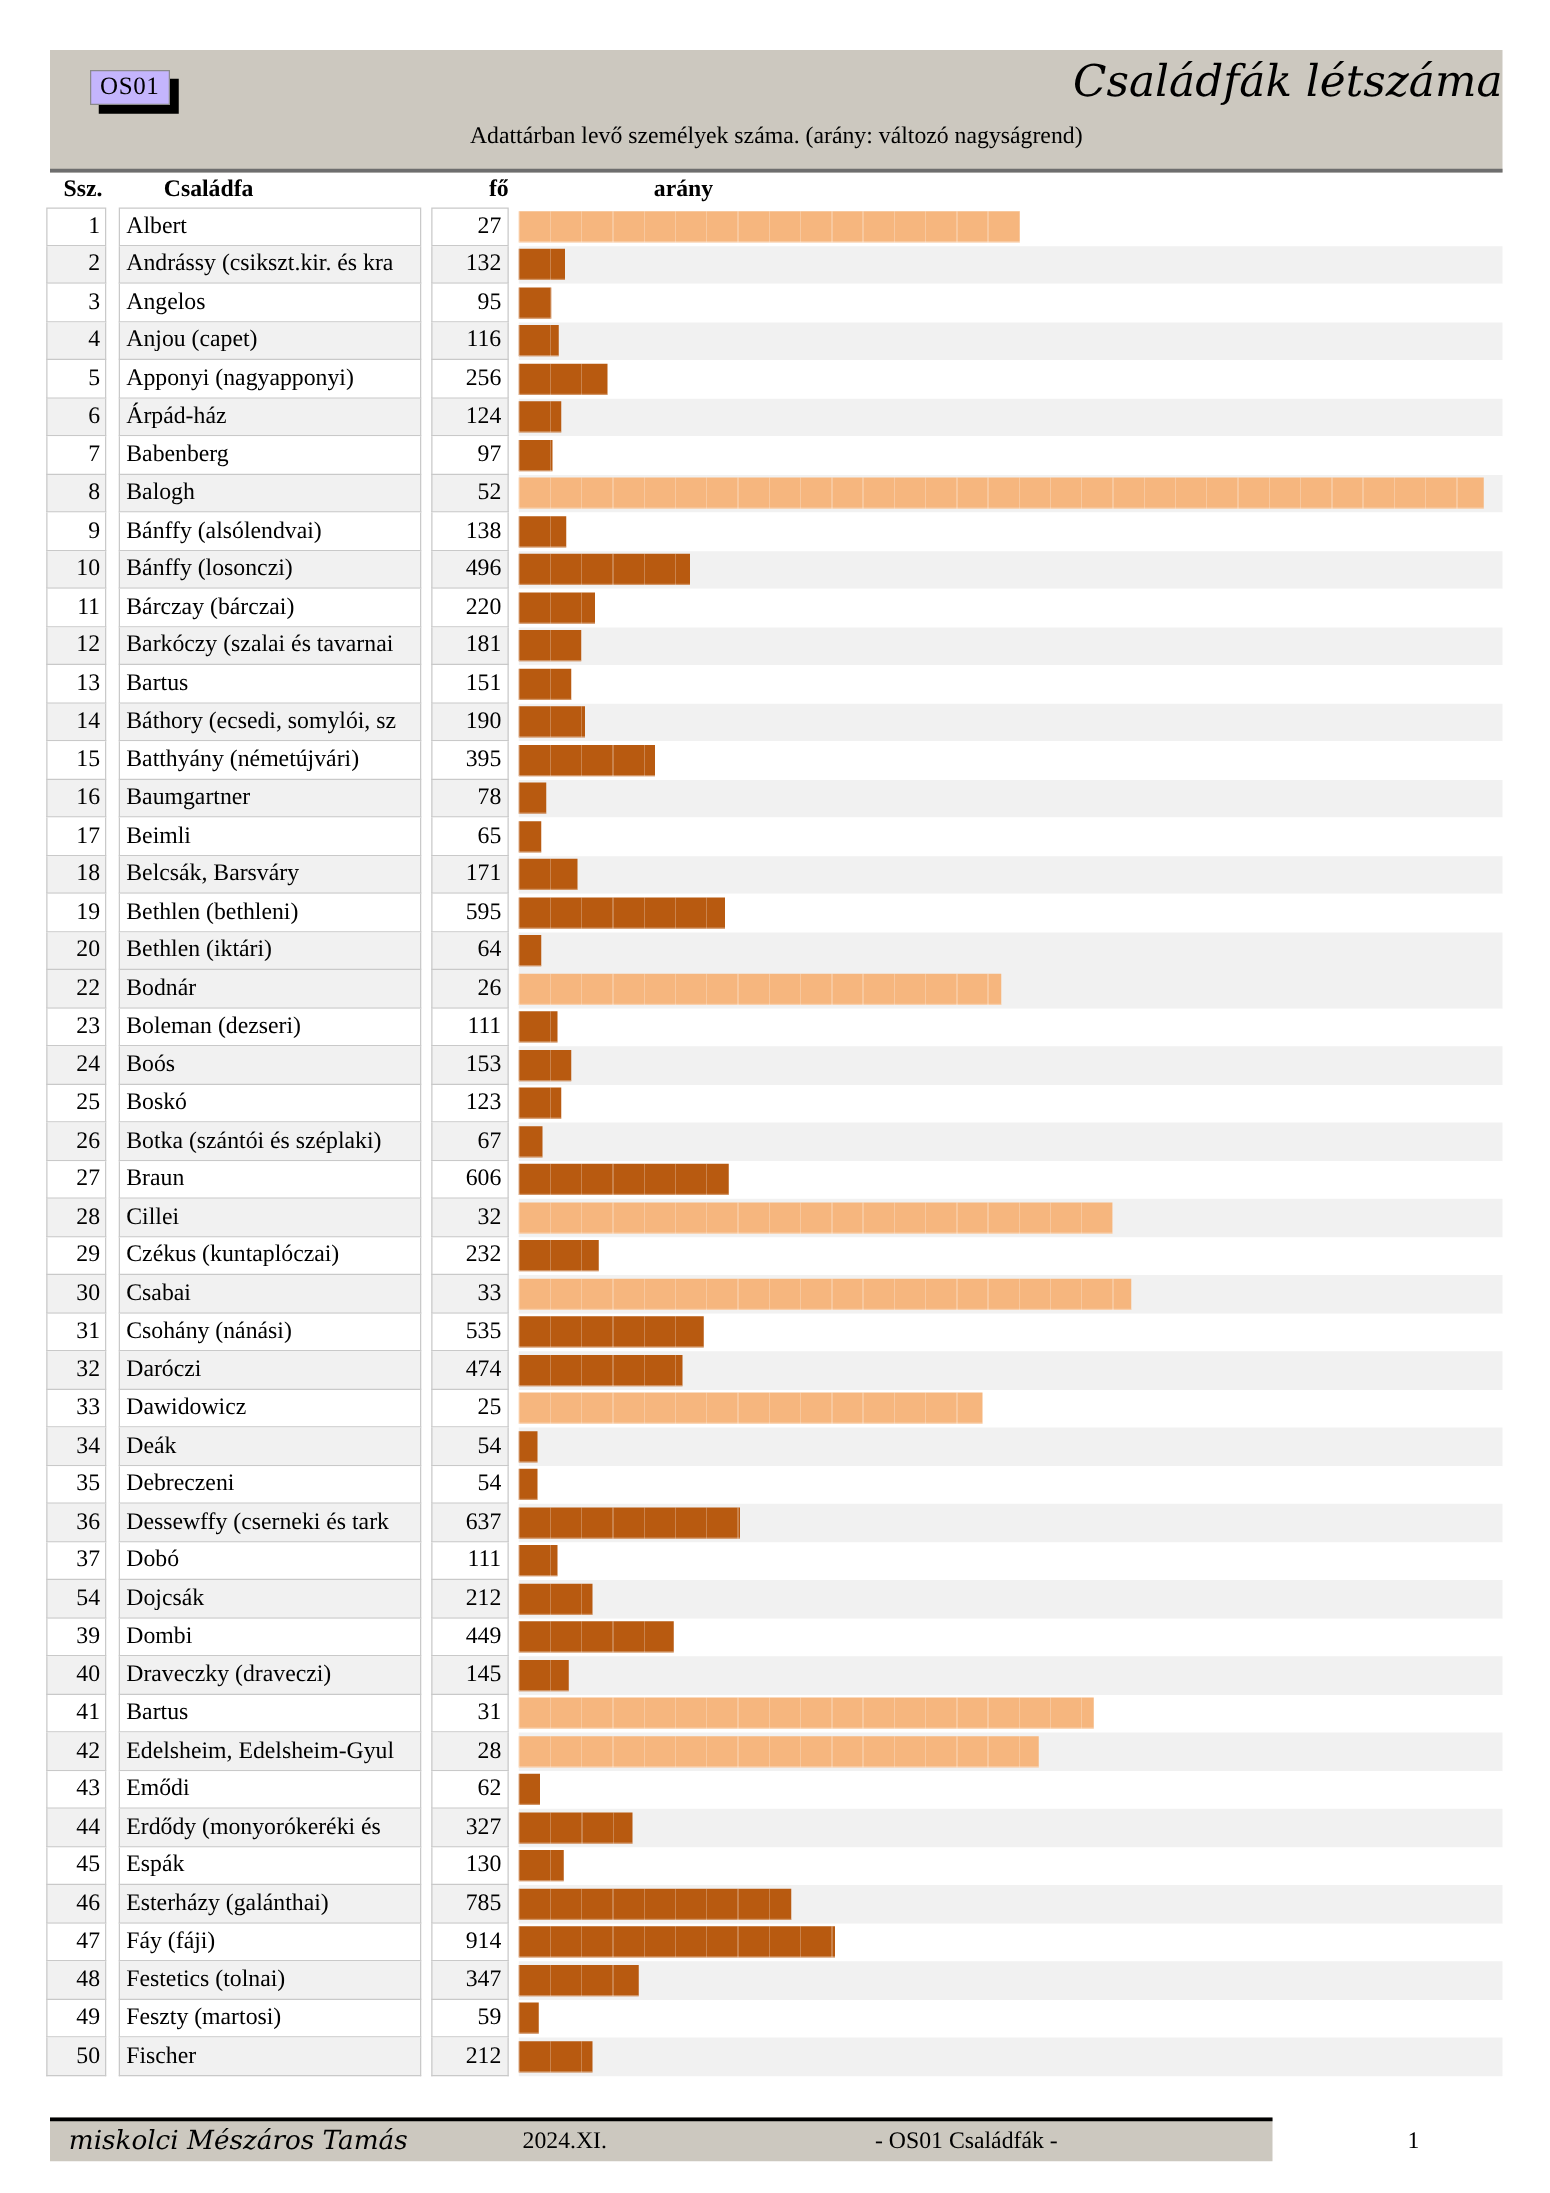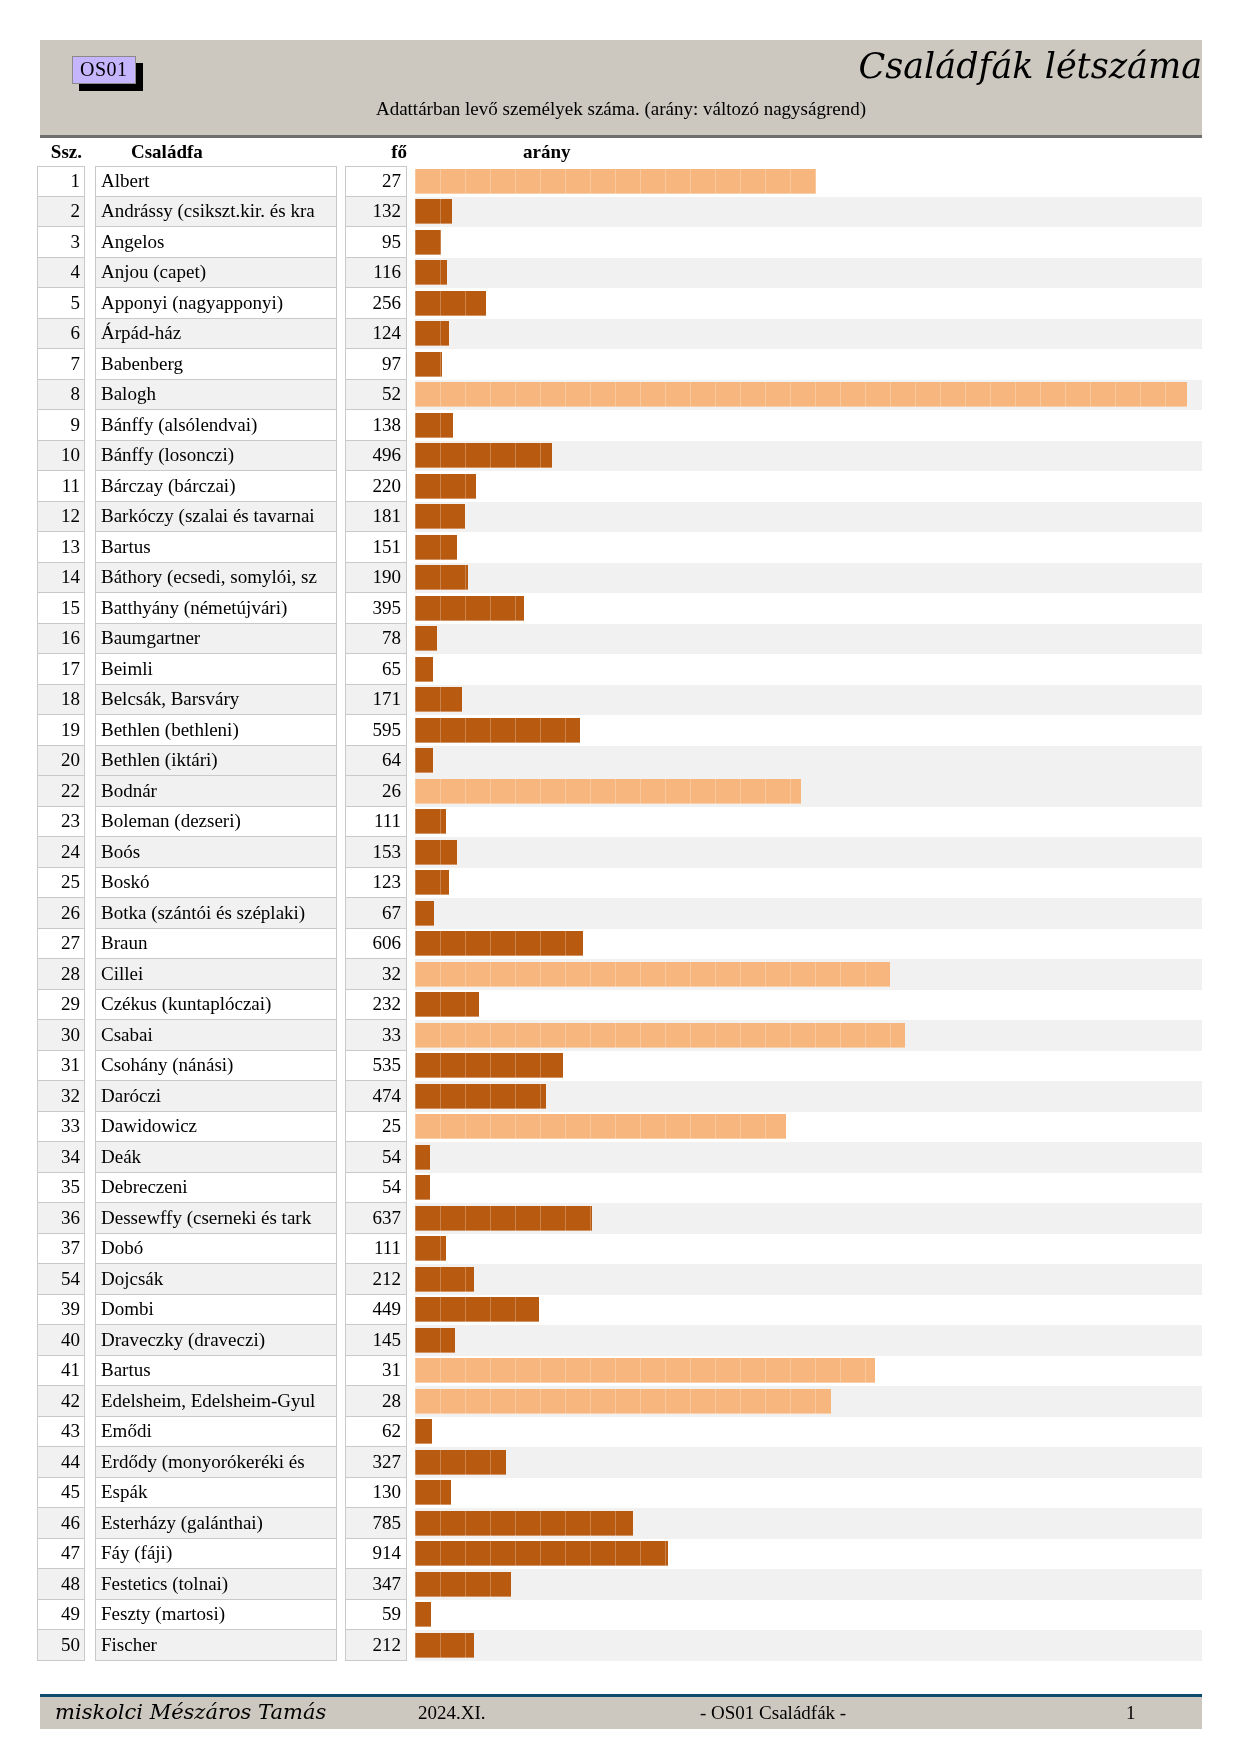--- a/index.html
+++ b/index.html
@@ -36,22 +36,22 @@
   .c.name{padding-left:5px;}
   .c.cnt{justify-content:flex-end;padding-right:5px;}
   .gut{background:transparent;}
   .barcell{display:flex;align-items:center;background:#fff;}
   .row.alt .c,.row.alt .barcell{background:#F1F1F1;}
   .bar{height:25px;
        background-image:repeating-linear-gradient(90deg,rgba(255,255,255,.25) 0 1px,rgba(255,255,255,0) 1px 25px);
        box-shadow:inset 0 -1px 0 rgba(255,255,255,.35);}
 
   
-  .footer{position:absolute;left:40px;top:1694px;width:1162px;height:32px;
-          background:#CCC8BF;border-top:3px solid #0c4a6e;font-size:19px;}
+  .footer{position:absolute;left:40px;top:1694px;width:978px;height:32px;
+          background:#CCC8BF;border-top:3px solid #000000;font-size:19px;}
   .footer span{position:absolute;top:0;line-height:31px;}
   .f-author{left:15px;font-style:italic;font-size:21px;font-family:"DejaVu Serif",serif;}
   .f-date{left:378px;}
   .f-doc{left:660px;}
   .f-page{left:1086px;}
 </style>
 </head>
 <body>
 
 <div class="page">

